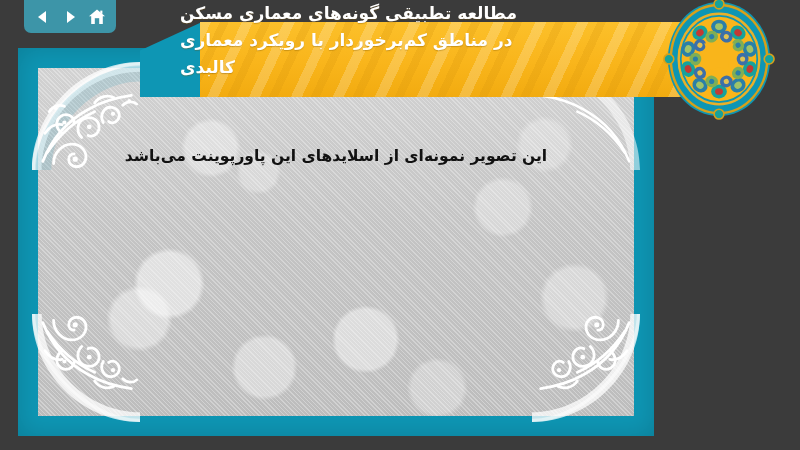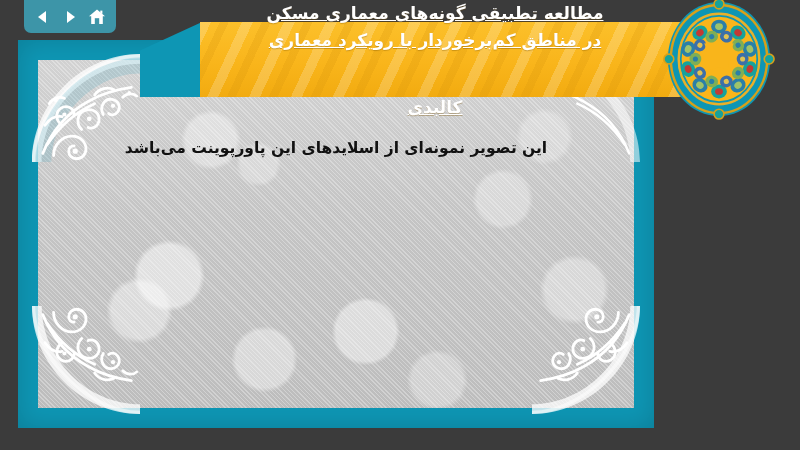--- a/index.html
+++ b/index.html
@@ -32,21 +32,21 @@
   .navbtn {
     width:24px; height:24px;
     display:flex; align-items:center; justify-content:center;
     cursor:pointer;
   }
   .navbtn svg { display:block; }
 
   
   .slide {
     position:absolute;
-    left:18px; top:40px;
+    left:18px; top:48px;
     width:636px; height:388px;
     overflow:hidden;
     background:#15803d;
   }
 
   
   .frame {
     position:absolute; inset:0;
     background:#0e96b4;
   }
@@ -105,33 +105,32 @@
     position:absolute;
     left:140px; top:22px;
     width:62px; height:75px;
     background:#0e96b4;
     clip-path: polygon(100% 0, 100% 100%, 0 100%, 0 38%);
   }
   .title-text {
     position:absolute;
     left:180px; top:0;
     width:510px;
-    text-align:center;
+    text-align:left;
     color:#ffffff;
     font-size:17px;
     line-height:27px;
     font-weight:700;
     text-shadow:0 1px 1px rgba(120,80,0,.35);
     direction:rtl;
     z-index:33;
-    text-decoration:underline;
   }
   .title-text .ln1 { display:block; }
   .title-text .ln2 { display:block; }
-  .title-text .ln3 { display:block;margin-top:40px; }
+  .title-text .ln3 { display:block; }
 
   
   .medallion {
     position:absolute;
     right:22px; top:-2px;
     width:118px; height:128px;
     z-index:34;
   }
   .medallion svg { display:block; width:100%; height:100%; }
 

